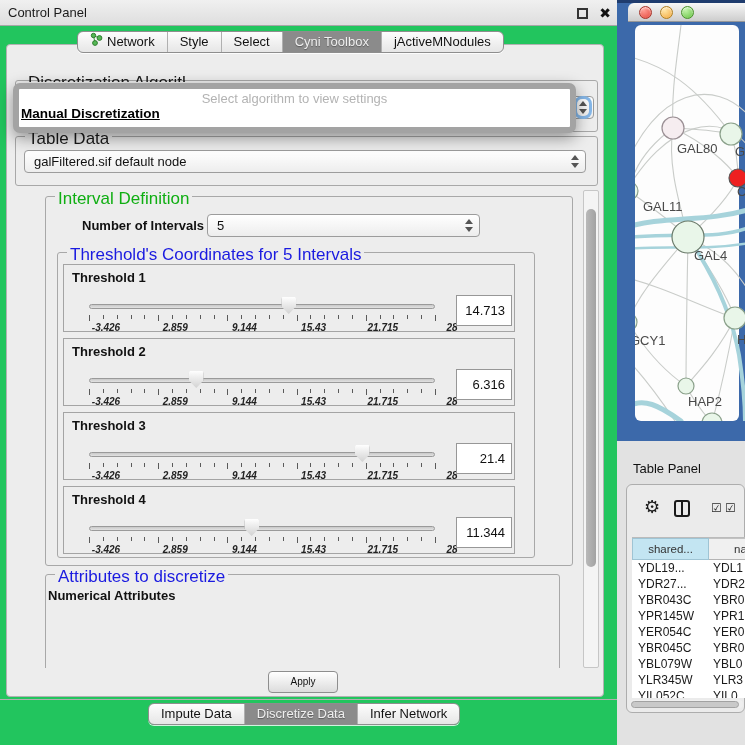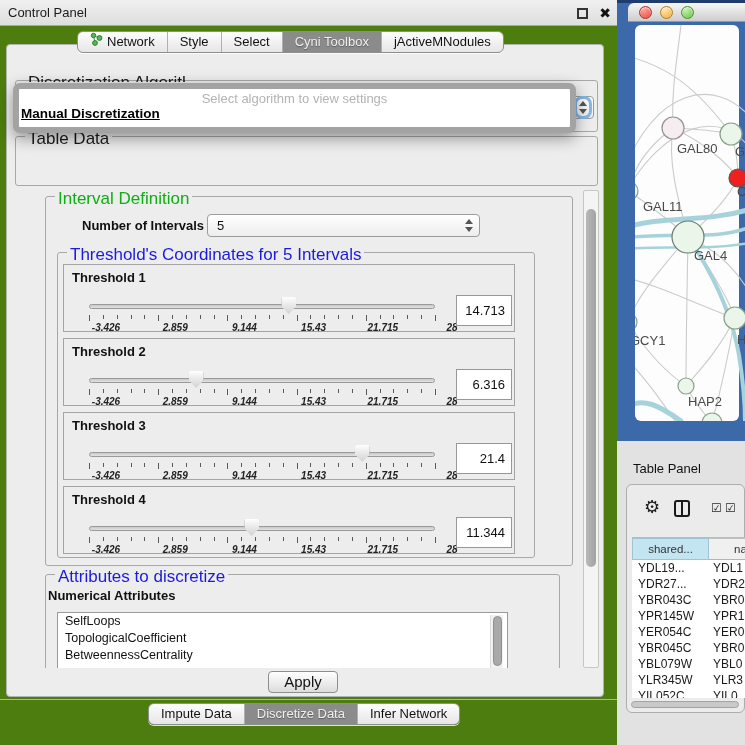--- a/index.html
+++ b/index.html
@@ -1,18 +1,18 @@
 <!DOCTYPE html>
 <html><head>
 <meta charset="utf-8">
 <style>
   * { margin:0; padding:0; box-sizing:border-box; }
   html,body { width:745px; height:745px; }
   body { font-family:"Liberation Sans","DejaVu Sans",sans-serif; background:#e9e9e9; overflow:hidden; }
-  #app { position:relative; width:745px; height:745px; background:#4d7c0f; }
+  #app { position:relative; width:745px; height:745px; background:#22c55e; }
 
   
   .titlebar { position:absolute; left:0; top:0; width:617px; height:26px;
     background:linear-gradient(#f0f0f0,#dedede); border-bottom:1px solid #a6a6a6; }
   .titlebar .title { position:absolute; left:8px; top:0; line-height:25px; font-size:13px; color:#1a1a1a; }
   .float-btn { position:absolute; right:29px; top:8px; width:11px; height:11px; border:2px solid #333; background:transparent; }
   .close-btn { position:absolute; right:6px; top:4px; font-size:14px; font-weight:bold; color:#111; line-height:18px; }
 
   .seg { position:absolute; display:flex; height:22px; border:1px solid #8e8e8e; border-radius:6px;
     background:linear-gradient(#fdfdfd,#e6e6e6); overflow:hidden; box-shadow:0 1px 0 rgba(255,255,255,.8); z-index:10; }
@@ -73,21 +73,21 @@
   .value-box { position:absolute; left:392px; top:30px; width:56px; height:31px; background:#fff; border:1px solid #979797;
     font-size:13px; color:#111; text-align:right; line-height:29px; padding-right:6px; }
 
   
   .attr-list { position:absolute; left:57px; top:612px; width:451px; height:60px; background:#fff; border:1px solid #9a9a9a; overflow:hidden; }
   .attr-list .list-item { padding:1px 0 1px 7px; font-size:12.5px; color:#111; line-height:15px; }
   .attr-scroll { position:absolute; left:432px; top:2px; width:13px; height:54px; background:#f1f1f1; border-left:1px solid #ddd; }
   .attr-scroll .thumb { position:absolute; left:1.5px; top:1px; width:9px; height:50px; background:#a9a9a9; border:1px solid #8f8f8f; border-radius:5px; }
 
   .apply-btn { position:absolute; left:268px; top:671px; width:70px; height:22px; border:1px solid #8e8e8e; border-radius:4px;
-    background:linear-gradient(#ffffff,#dcdcdc); font-size:15px; color:#111; text-align:center; line-height:20px; }
+    background:linear-gradient(#ffffff,#dcdcdc); font-size:10px; color:#111; text-align:center; line-height:20px; }
 
   .bottom-line { position:absolute; left:0; top:699px; width:617px; height:1px; background:#b0b0b0; }
 
   
   .net-window { position:absolute; left:617px; top:0; width:128px; height:441px; background:#3c69aa; }
   .net-window .top-dark { position:absolute; left:0; top:0; width:100%; height:3px; background:#1f3c6e; }
   .net-titlebar { position:absolute; left:11px; top:3px; right:0; height:19px;
     background:linear-gradient(#f7f7f7,#cdcdcd); border-top-left-radius:6px; border-bottom:1px solid #979797;
     display:flex; align-items:center; padding-left:11px; gap:8px; }
   .light { width:13px; height:13px; border-radius:50%; box-shadow:inset 0 1px 2px rgba(255,255,255,.8); }
@@ -165,20 +165,27 @@
   </div>
   <div class="combo" style="left:24px; top:96px; width:570px;">
     <div class="stepper focus-ring">
         <i class="up"></i>
         <i class="dn"></i>
       </div>
   </div>
 
   <div class="group" style="left:15px; top:136px; width:583px; height:50px;">
     <span class="legend">Table Data</span>
+  </div>
+  <div class="combo" style="left:24px; top:150px; width:562px;">
+    <span class="combo-text">galFiltered.sif default node</span>
+    <div class="stepper">
+        <i class="up"></i>
+        <i class="dn"></i>
+      </div>
   </div>
 
   <div class="scroll-area">
 
     <div class="group" style="left:33px; top:8px; width:528px; height:370px;">
       <span class="legend green">Interval Definition</span>
     </div>
     <span class="bold-label" style="left:70px; top:30px;">Number of Intervals</span>
     <div class="combo" style="left:195px; top:26px; width:273px;">
       <span class="combo-text">5</span>
@@ -366,30 +373,20 @@
             <span style="left: 100%;">28</span>
           </div>
       </div>
       <div class="value-box">11.344</div>
     </div>
 
     <div class="group" style="left:33px; top:386px; width:515px; height:110px;">
       <span class="legend blue">Attributes to discretize</span>
     </div>
     <span class="bold-label" style="left:36px; top:400px;">Numerical Attributes</span>
-    <div class="attr-list" style="left:45px; top:424px;">
-      <div class="list-items">
-          <div class="list-item">SelfLoops</div>
-          <div class="list-item">TopologicalCoefficient</div>
-          <div class="list-item">BetweennessCentrality</div>
-        </div>
-      <div class="attr-scroll">
-          <div class="thumb"></div>
-        </div>
-    </div>
   </div>
 
   <div class="vscroll">
     <div class="thumb"></div>
   </div>
 
   <div class="apply-btn">Apply</div>
 
   <div class="bottom-line"></div>
 

